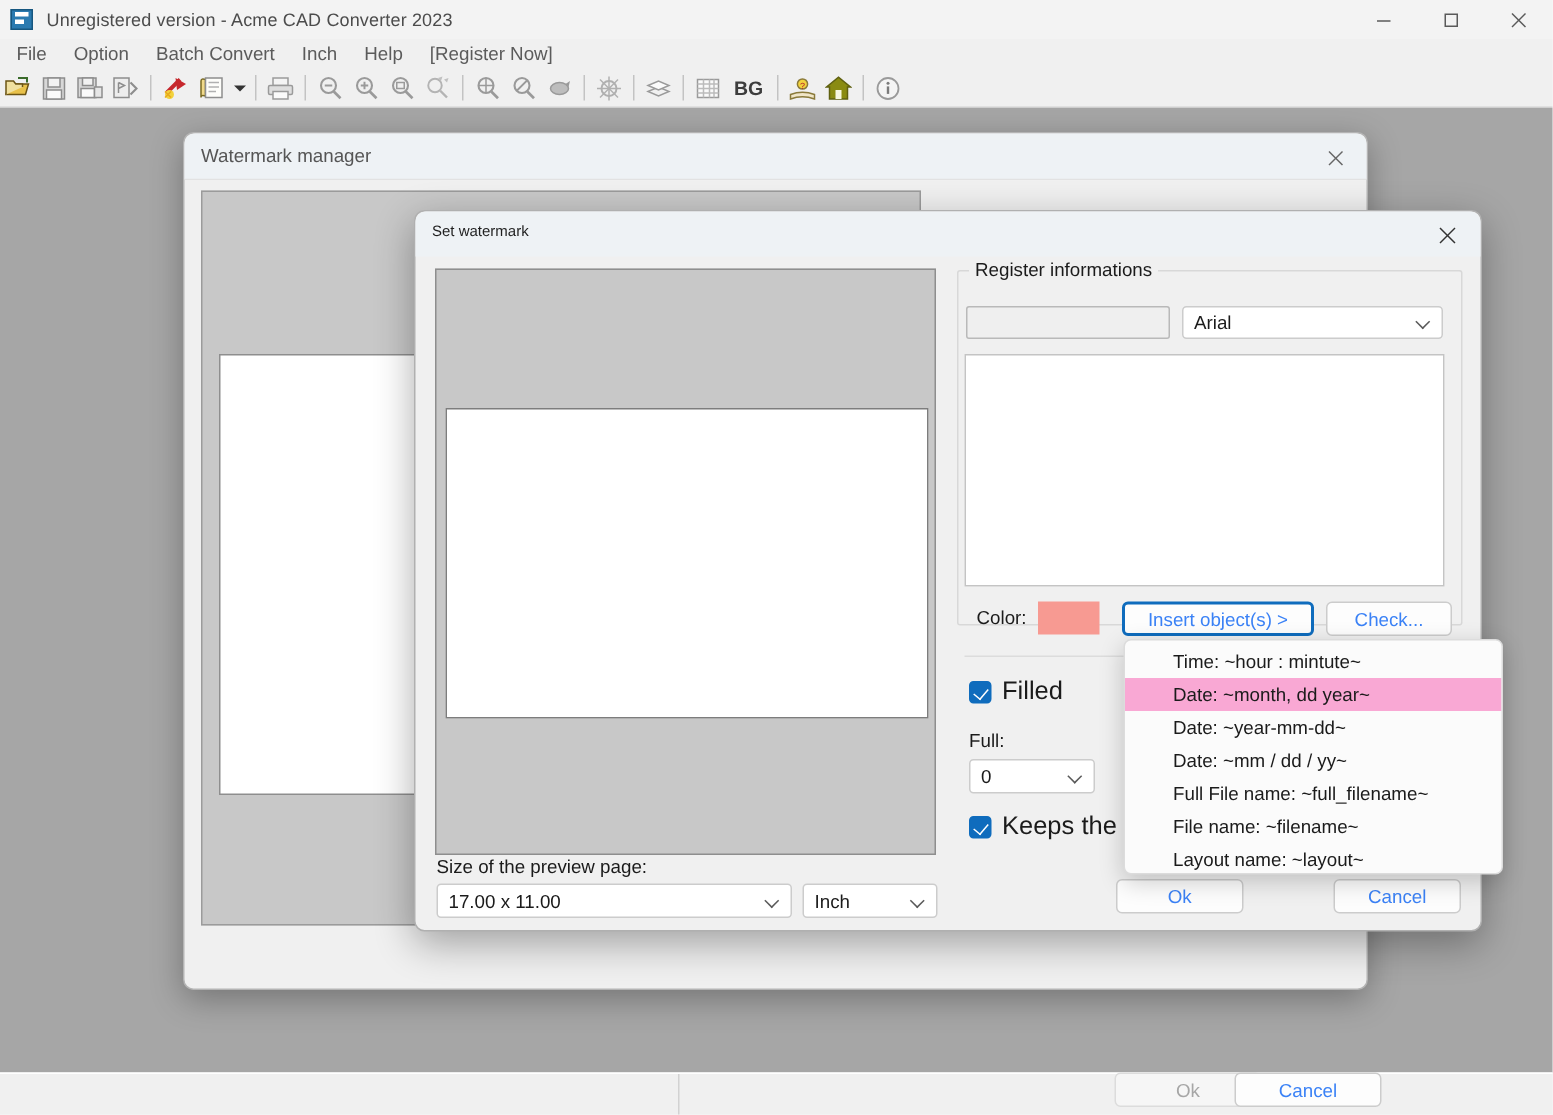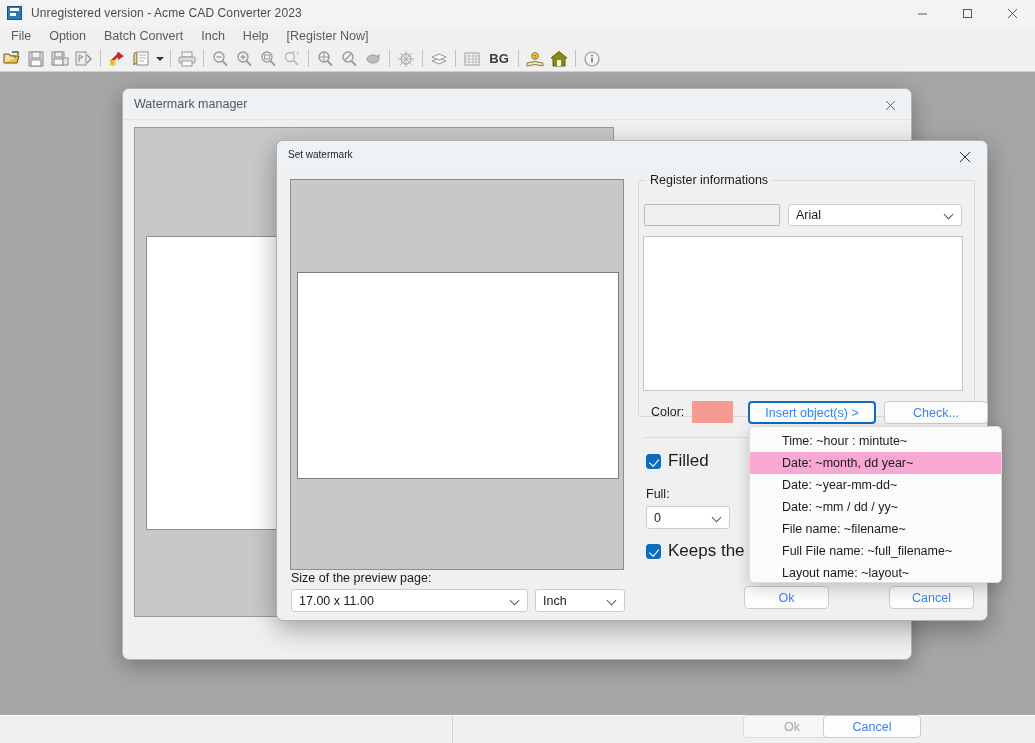--- a/index.html
+++ b/index.html
@@ -263,21 +263,21 @@
     position: absolute; left: 651px; top: 405px; font-size: 12.5px; color: #1b1b1b;
   }
   #sw-color-swatch {
     position: absolute; left: 692px; top: 401px; width: 41px; height: 22px;
     background: #f79a92;
   }
   #sw-insert-btn {
     position: absolute; left: 748px; top: 401px; width: 128px; height: 23px;
   }
   #sw-check-btn {
-    position: absolute; left: 884px; top: 401px; width: 104px; height: 23px;
+    position: absolute; left: 884px; top: 401px; width: 84px; height: 23px;
   }
   #sw-hr {
     position: absolute; left: 643px; top: 437px; width: 332px; height: 1px;
     background: #dcdcdc;
   }
   #sw-filled { position: absolute; left: 646px; top: 451px; }
   #sw-angle-label {
     position: absolute; left: 646px; top: 487px; font-size: 12.5px; color: #1b1b1b;
   }
   #sw-angle-combo {
@@ -596,18 +596,18 @@
   </div>
 
   <div id="sw-ok" class="btn">Ok</div>
   <div id="sw-cancel" class="btn">Cancel</div>
 
   <div id="insert-menu">
     <div class="mi">Time: ~hour : mintute~</div>
     <div class="mi hl">Date: ~month, dd year~</div>
     <div class="mi">Date: ~year-mm-dd~</div>
     <div class="mi">Date: ~mm / dd / yy~</div>
+    <div class="mi">Full File name: ~full_filename~</div>
     <div class="mi">File name: ~filename~</div>
-    <div class="mi">Full File name: ~full_filename~</div>
     <div class="mi">Layout name: ~layout~</div>
   </div>
 
 </div>
 
 </body></html>

